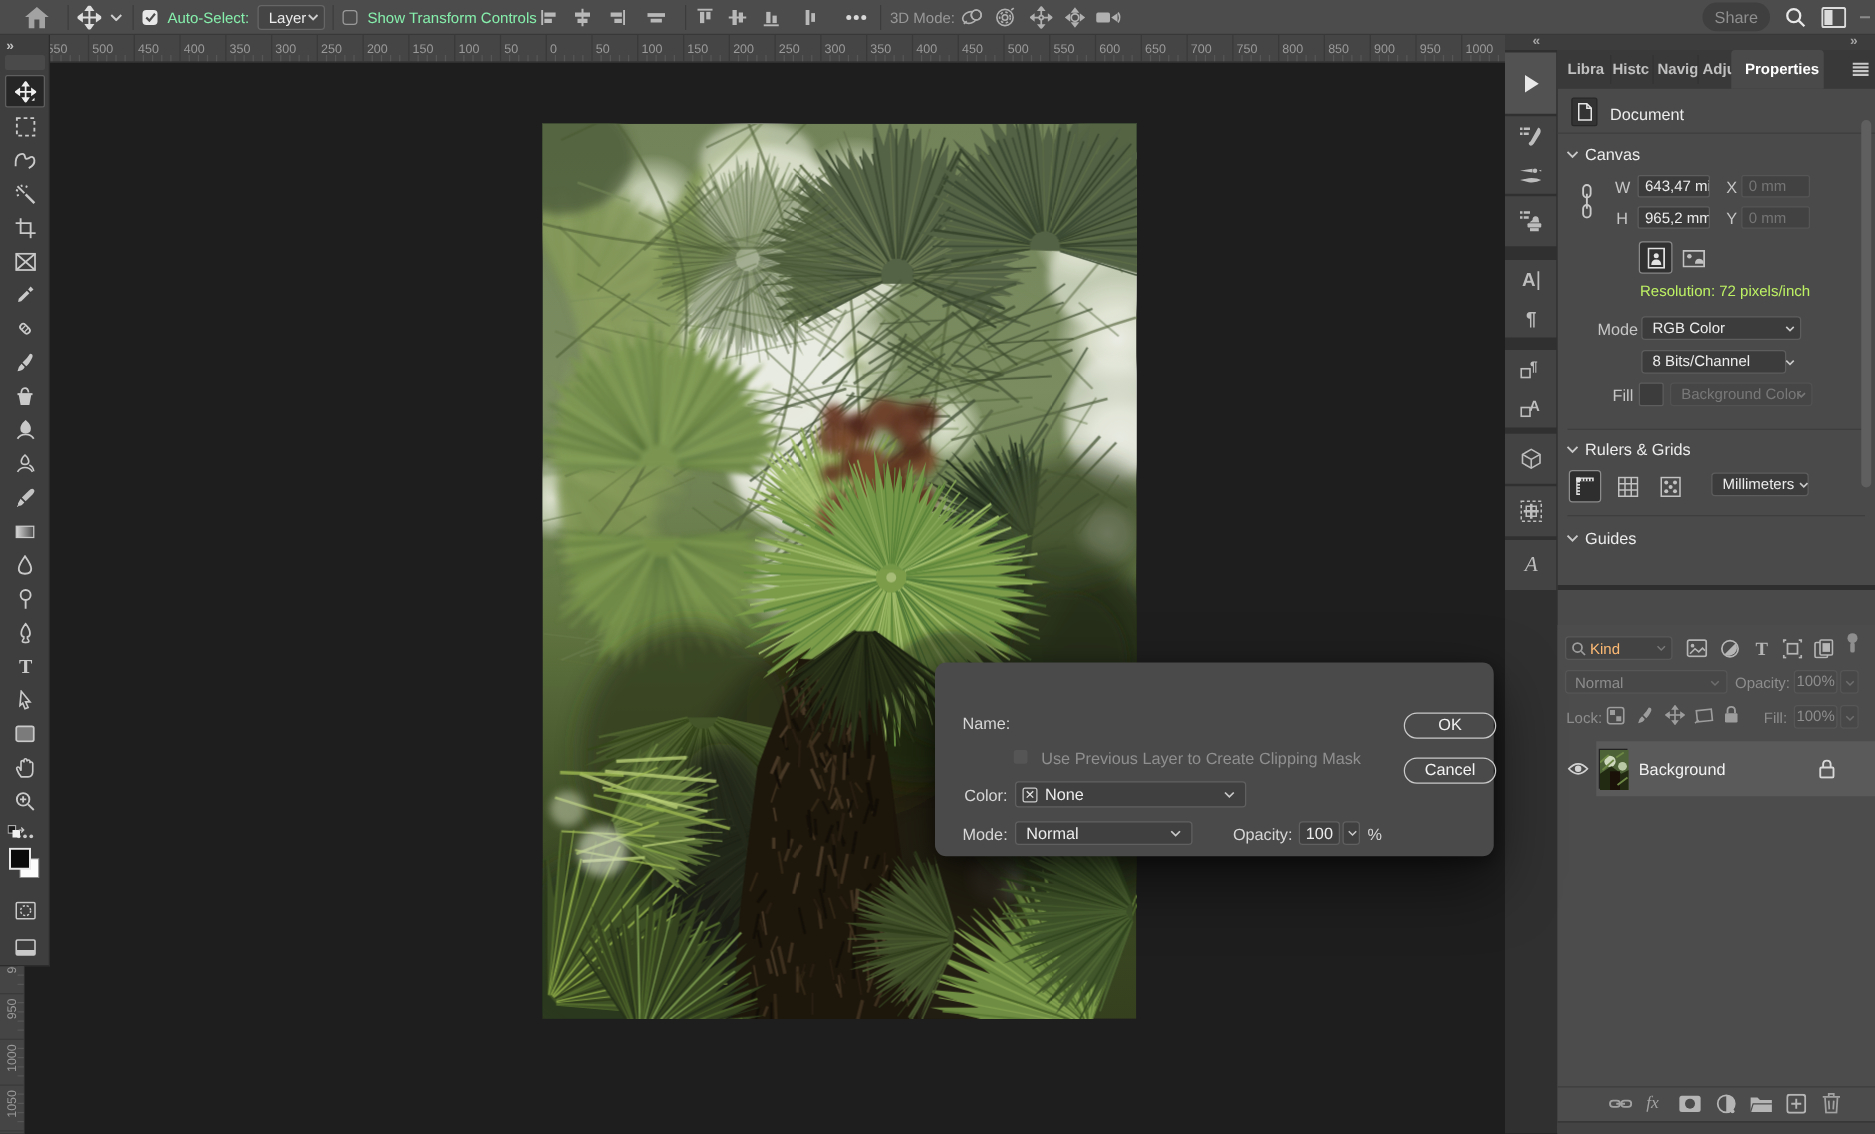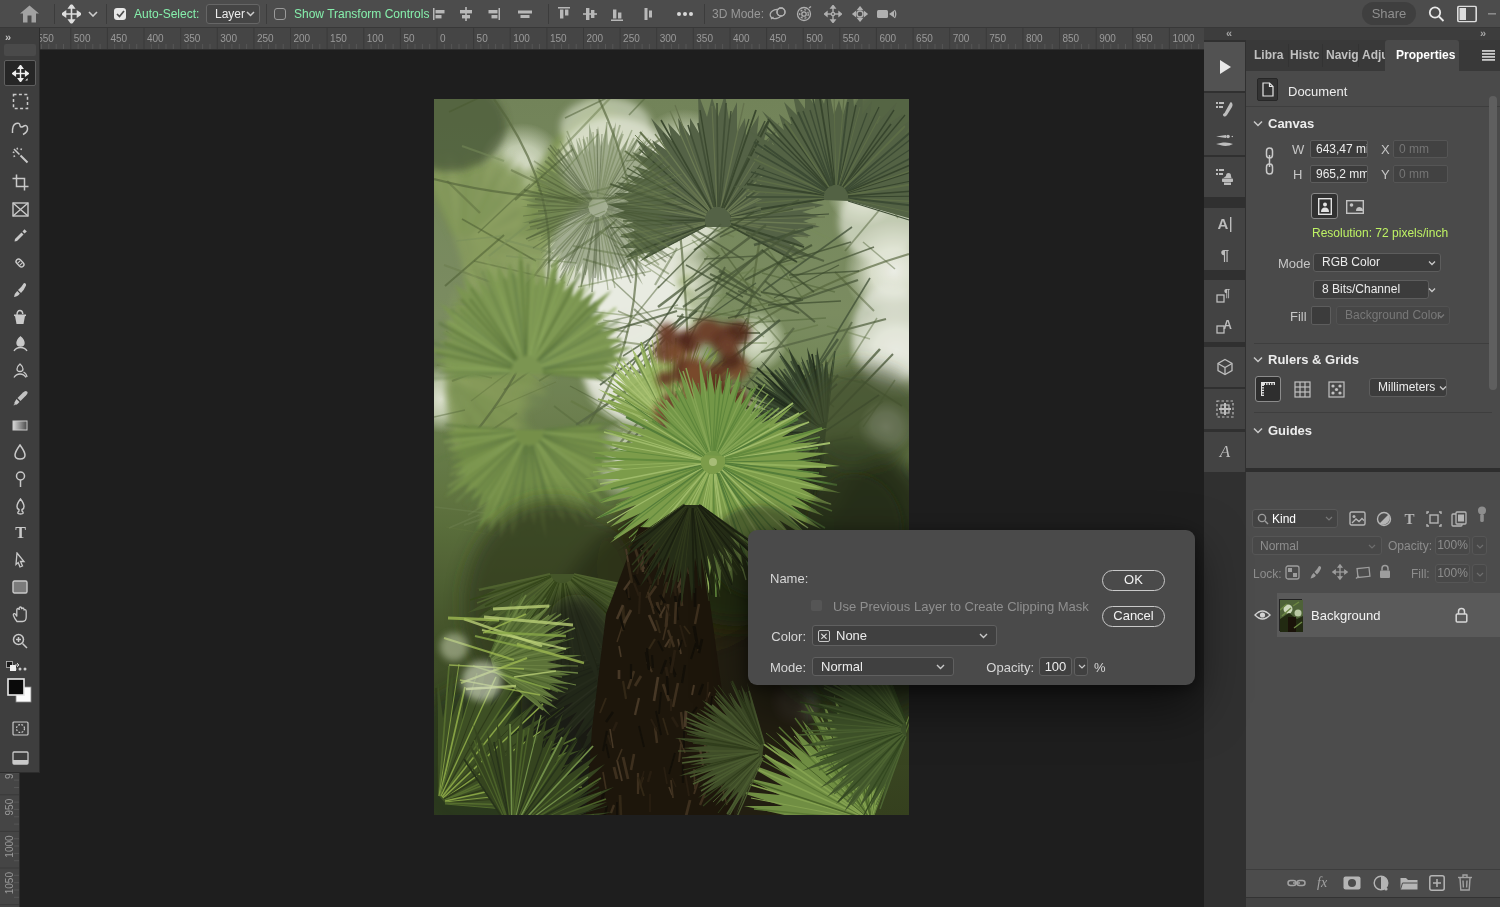--- a/index.html
+++ b/index.html
@@ -35,37 +35,37 @@
 
 #topstrip { position:absolute; left:1204px; top:28px; width:296px; height:12px; background:#3d3d3d; color:#a5a5a5; font-size:11px; }
 #dockcol { position:absolute; left:1204px; top:40px; width:42px; height:867px; background:#303030; }
 .dbox { position:absolute; left:0; width:41px; background:#434343; display:flex; flex-direction:column;
   align-items:center; }
 #rpanel { position:absolute; left:1246px; top:40px; width:254px; height:867px; background:#4a4a4a; }
 .tabstrip { position:absolute; left:0; width:254px; background:#393939; }
 .tab { position:absolute; top:0; font-size:12px; font-weight:bold; color:#c0c0c0; white-space:nowrap; }
 .tab.active { color:#fff; }
 .sect-sep { position:absolute; left:8px; width:238px; height:1px; background:#3e3e3e; }
-.shead { position:absolute; font-size:13px; font-weight:bold; color:#ececec; }
+.shead { position:absolute; font-size:13px; font-weight:normal; color:#ececec; }
 .plabel { position:absolute; font-size:13px; color:#c6c6c6; }
 .pfield { position:absolute; height:18px; background:#3c3c3c; border:1px solid #5d5d5d; border-radius:2px;
   font-size:12px; color:#ececec; line-height:16px; padding-left:5px; white-space:nowrap; overflow:hidden; }
 .pfield.dis { border-color:#555; color:#757575; background:#424242; }
 .pdrop { position:absolute; white-space:nowrap; overflow:hidden; height:19px; background:#3c3c3c; border:1px solid #5d5d5d; border-radius:3px;
   font-size:12px; color:#ececec; line-height:17px; padding-left:8px; }
 .pdrop.dis { border-color:#525252; color:#787878; background:#464646; }
 .chev { position:absolute; width:8px; height:8px; }
 
 #dlg { position:absolute; left:748px; top:530px; width:447px; height:155px; border-radius:9px;
   background:#4a4a4a; box-shadow:0 20px 50px rgba(0,0,0,0.55), 0 4px 14px rgba(0,0,0,0.4); }
 #dlg .title { position:absolute; left:0; top:0; width:100%; height:25px; border-radius:9px 9px 0 0;
   background:linear-gradient(#f0f0f0,#d2d2d2); color:#2a2a2a; font-size:14px; font-weight:bold;
   text-align:center; line-height:25px; }
 .dlabel { position:absolute; font-size:13px; color:#d6d6d6; text-align:right; }
-.dbtn { position:absolute; left:354px; width:63px; height:21px; border:1.5px solid #c9c9c9;
+.dbtn { position:absolute; left:375px; width:74px; height:21px; border:1.5px solid #c9c9c9;
   border-radius:11px; color:#f2f2f2; font-size:13px; text-align:center; line-height:18px; }
 .ddrop { position:absolute; background:#404040; border:1px solid #606060; border-radius:3px;
   font-size:13px; color:#ececec; }
 </style>
 </head>
 <body>
 
 <div id="obar">
   <svg style="left:19px" width="21" height="19" viewBox="0 0 21 19">
       <path d="M10.5 1 L20 9 L17 9 L17 18 L12.5 18 L12.5 11 L8.5 11 L8.5 18 L4 18 L4 9 L1 9 Z" fill="#a2a2a2"></path>
@@ -2561,21 +2561,21 @@
 
   <div style="position:absolute;left:0;top:460px;width:254px;height:447px;background:#4c4c4c">
 
     <div style="position:absolute;left:6px;top:9px;width:86px;height:19px;background:#434343;border:1px solid #585858;border-radius:3px">
       <svg style="position:absolute;left:4px;top:3px" width="12" height="12" viewBox="0 0 12 12">
           <g stroke="#9d9d9d" stroke-width="1.4" fill="none">
             <circle cx="5" cy="5" r="3.6"></circle>
             <line x1="8" y1="8" x2="11" y2="11"></line>
           </g>
         </svg>
-      <span style="position:absolute;left:19px;top:2px;font-size:12px;color:#ffffff">Kind</span>
+      <span style="position:absolute;left:19px;top:2px;font-size:12px;color:#fdba74">Kind</span>
       <svg style="position:absolute;right:4px;top:6px" width="8" height="6" viewBox="0 0 8 6">
           <path d="M1 1 L4 4 L7 1" stroke="#777" stroke-width="1.2" fill="none"></path>
         </svg>
     </div>
     <svg style="position:absolute;left:103px;top:11px" width="17" height="15" viewBox="0 0 17 15">
         <rect x="1" y="1" width="15" height="13" rx="1.5" fill="none" stroke="#b5b5b5" stroke-width="1.4"></rect>
         <circle cx="5" cy="5.5" r="1.5" fill="#b5b5b5"></circle>
         <path d="M3 12 L7 8 L10 10.5 L13 7.5 L15 9.5" stroke="#b5b5b5" stroke-width="1.3" fill="none"></path>
       </svg>
     <svg style="position:absolute;left:130px;top:11px" width="16" height="16" viewBox="0 0 16 16">

